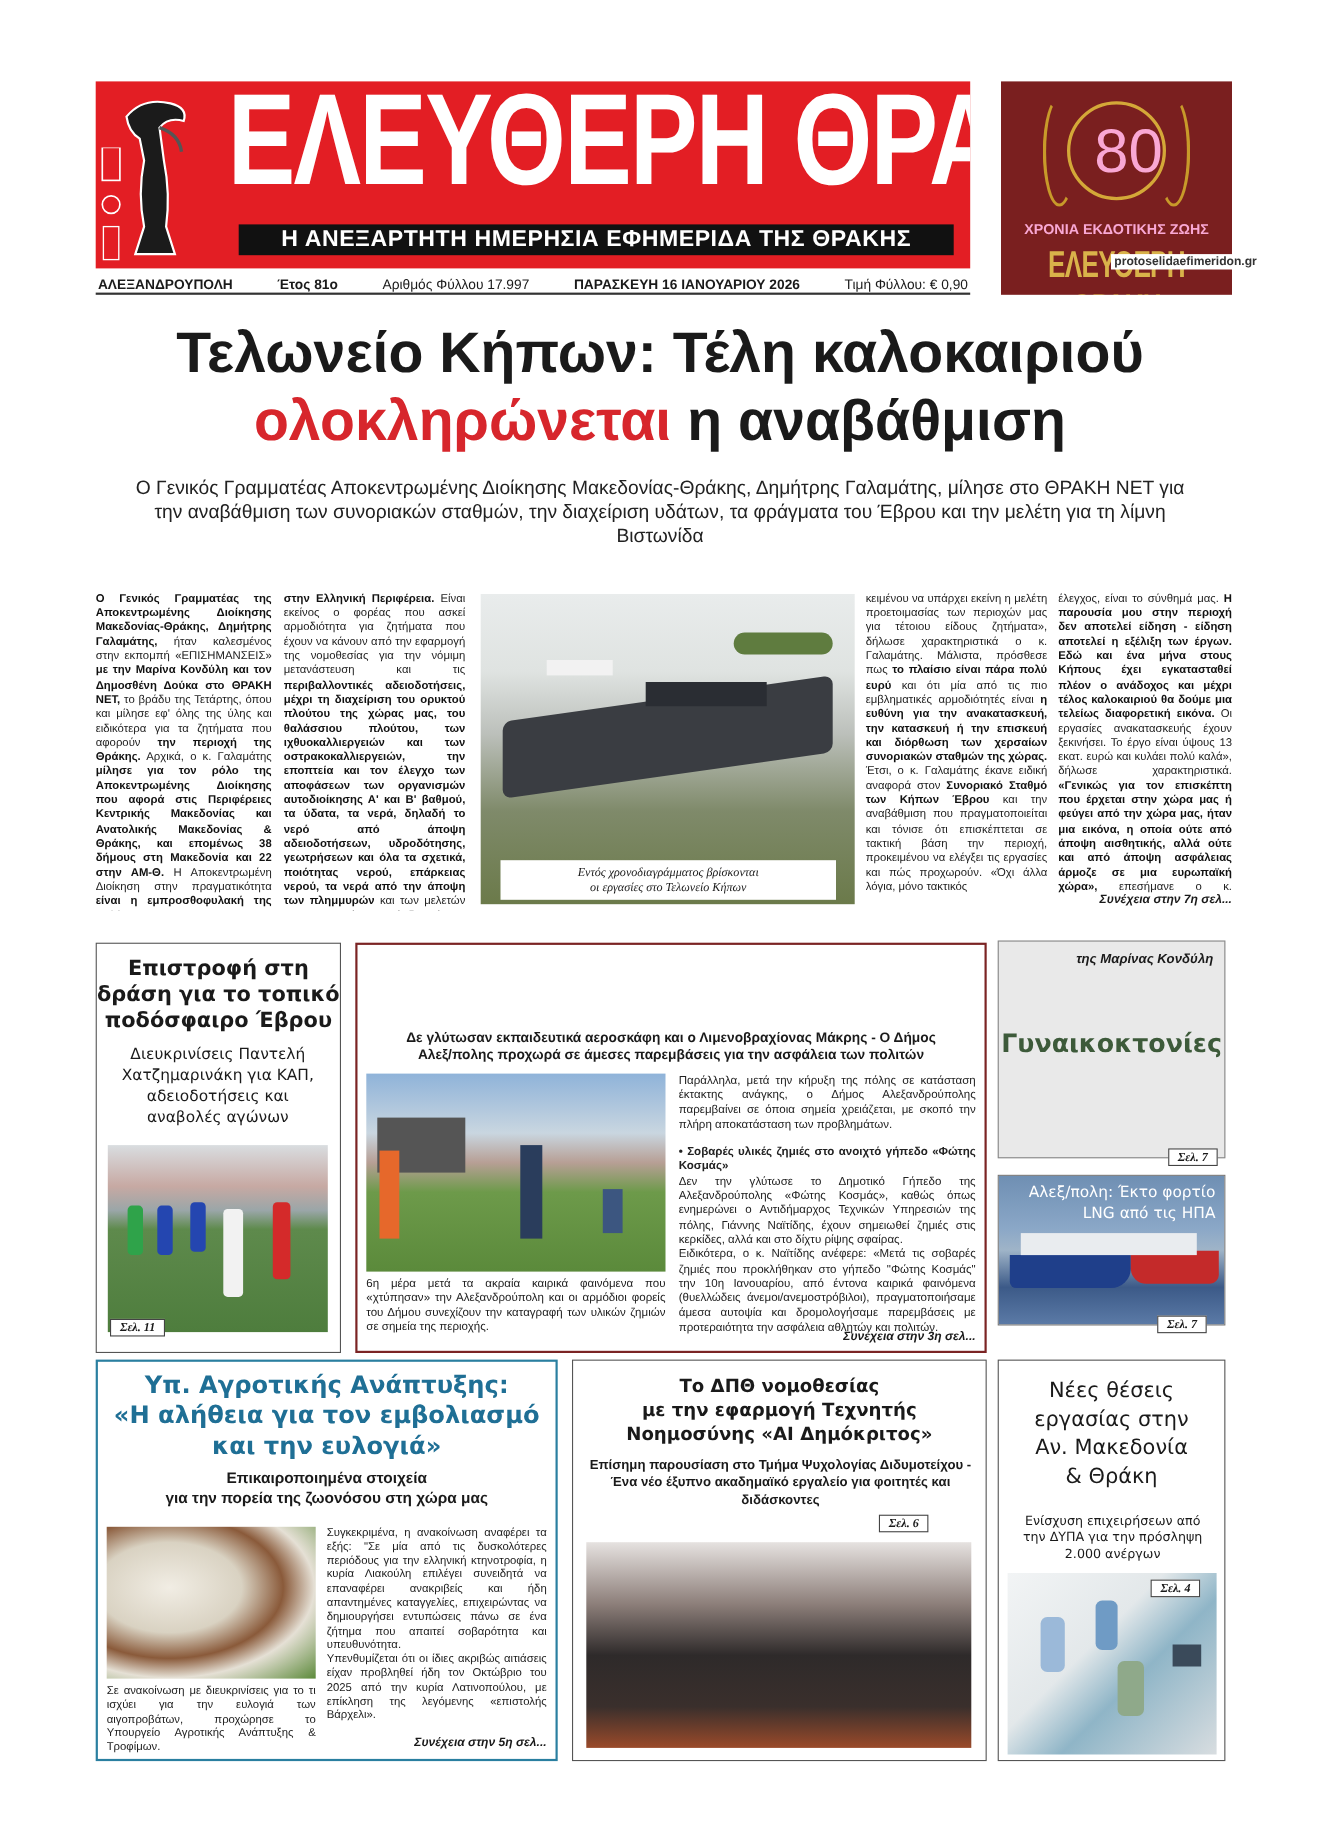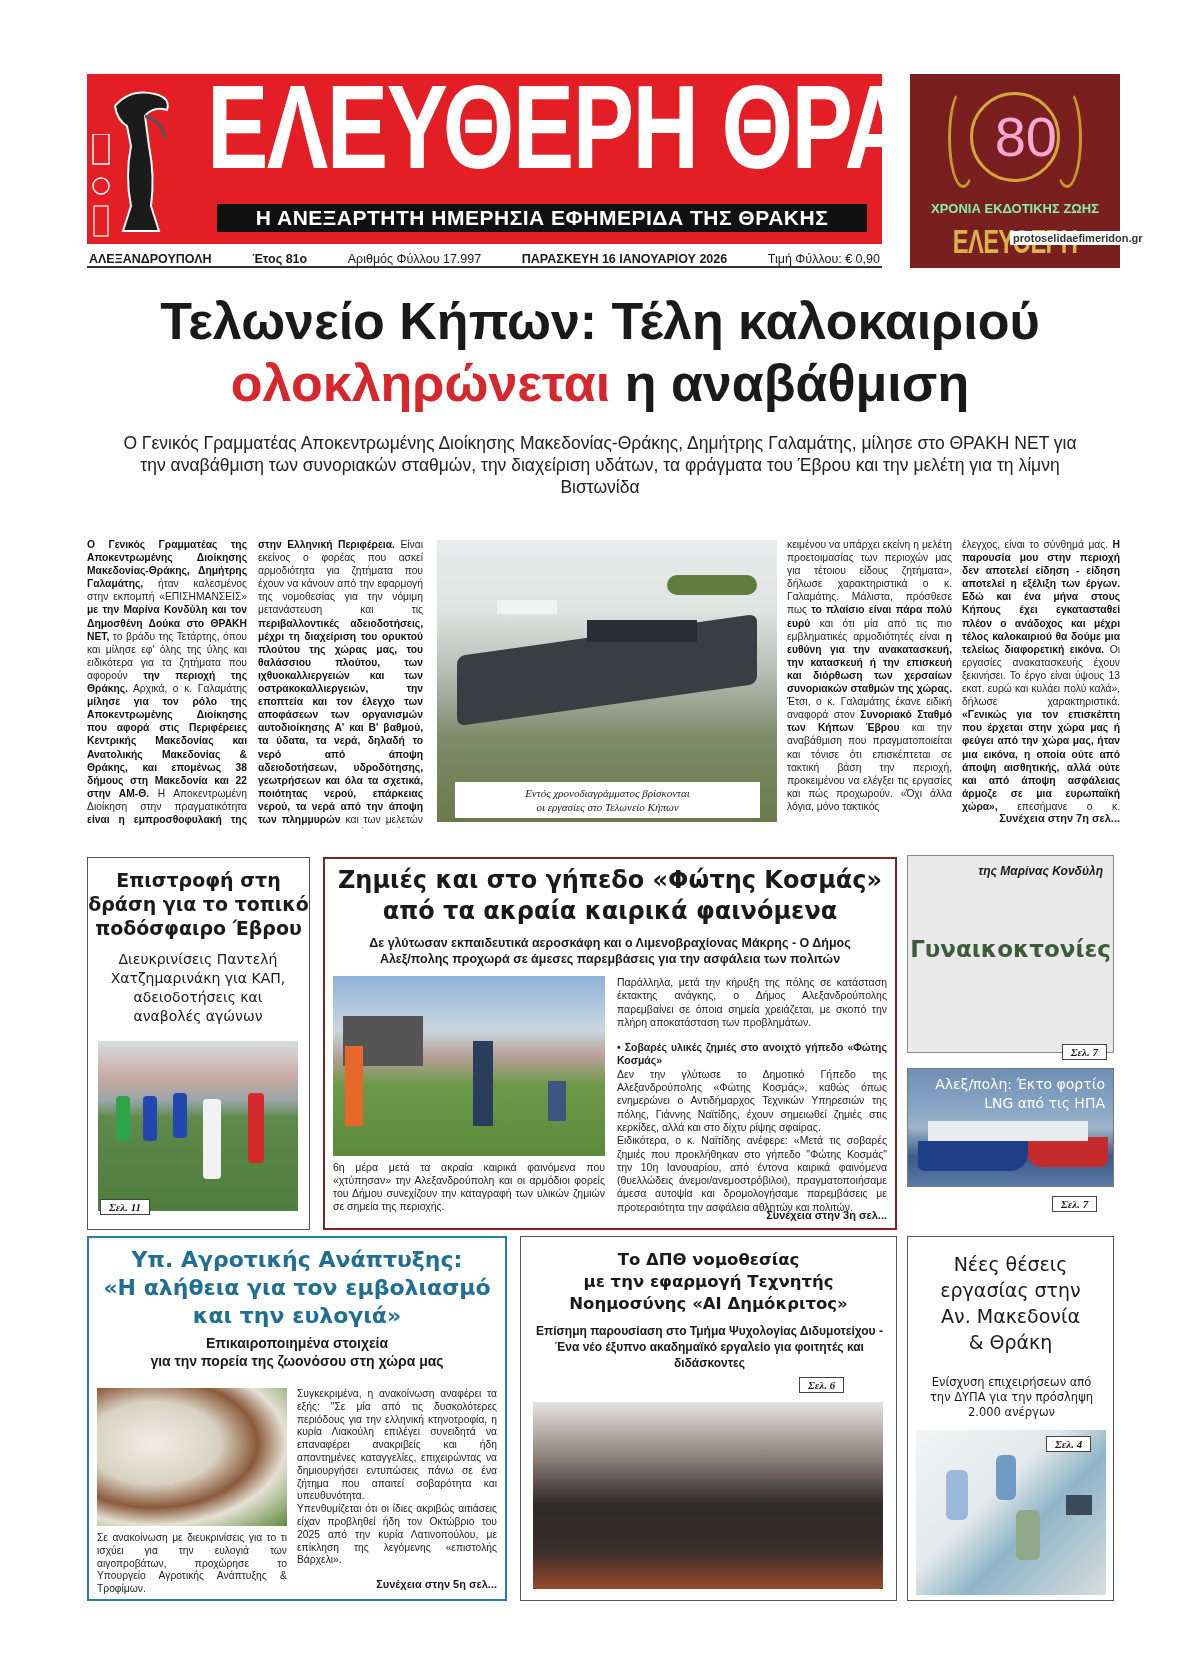--- a/index.html
+++ b/index.html
@@ -8,36 +8,36 @@
   
   .masthead{left:87px;top:74px;width:795px;height:170px;background:#e31e24;overflow:hidden}
   .statue{left:18px;top:12px;width:70px;height:150px}
   .brand-title{left:120px;top:-6px;width:670px;font-family:"Liberation Sans",sans-serif;font-weight:900;font-size:118px;color:#fff;letter-spacing:-2px;line-height:1;transform:scaleX(.78);transform-origin:left top;white-space:nowrap}
   .tagline{left:130px;top:130px;width:650px;height:28px;background:#111;color:#fff;font-weight:bold;font-size:21px;line-height:28px;text-align:center;letter-spacing:.5px}
   .side-logos{left:4px;top:60px;width:20px;height:110px}
   .infobar{left:87px;top:248px;width:795px;height:20px;border-bottom:2px solid #333;font-size:12.5px;display:flex;justify-content:space-between;align-items:flex-end;padding:0 2px}
   .infobar b{font-weight:bold}
   .anniv{left:910px;top:74px;width:210px;height:194px;background:#7a1f1f;overflow:hidden}
   .anniv-num{left:60px;top:18px;width:90px;height:90px;border:3px solid #d4a838;border-radius:50%;color:#f9a8d4;font-family:Liberation Sans, sans-serif;font-size:56px;text-align:right;line-height:84px}
-  .anniv-sub{left:0;top:127px;width:210px;text-align:center;color:#86efac;font-weight:bold;font-size:13px}
+  .anniv-sub{left:0;top:127px;width:210px;text-align:center;color:#f9a8d4;font-weight:bold;font-size:13px}
   .anniv-brand{left:0;top:148px;width:210px;text-align:center;color:#d9b24a;font-weight:900;font-size:34px;transform:scaleX(.7);letter-spacing:-1px}
   .watermark{left:1010px;top:231px;background:#fff;color:#333;font-size:11px;font-weight:bold;padding:1px 3px}
   .laurel{position:absolute;top:14px;width:30px;height:100px;border:3px solid #c89a2a;border-radius:50%}
   
   .headline{left:60px;top:290px;width:1080px;text-align:center;font-weight:bold;font-size:52px;line-height:62px;color:#1a1a1a}
   .headline .red{color:#d7262c}
   .deck{left:110px;top:432px;width:980px;text-align:center;font-size:17.5px;line-height:22px;color:#222}
   
   .col{font-size:10.3px;line-height:13.1px;text-align:justify;color:#222}
   .col b{font-weight:bold;color:#111}
   .lead-photo{left:437px;top:540px;width:340px;height:282px;background:linear-gradient(180deg,#e9ecec 0%,#dfe3e1 25%,#bcc0bb 45%,#7f8a6a 70%,#6b7a4a 100%)}
   .road{left:20px;top:95px;width:300px;height:70px;background:#3a3d42;transform:skewY(-8deg);border-radius:8px}
   .roof{background:#2a2d33}
   .caption-box{left:455px;top:782px;width:305px;height:36px;background:#fff;font-family:"Liberation Serif",serif;font-style:italic;font-size:11px;text-align:center;line-height:14px;padding-top:4px}
-  .cont{font-weight:bold;font-size:11px;text-align:right}
+  .cont{font-style:italic;font-weight:bold;font-size:11px;text-align:right}
   
   .box{border:1.5px solid #555;background:#fff}
   .box-red{border:2px solid #7b2424}
   .box-blue{border:2px solid #2a7fa0}
   .sel{position:absolute;border:1px solid #444;background:#fff;font-family:"Liberation Serif",serif;font-style:italic;font-weight:bold;font-size:11px;padding:1px 8px}
   .h-sans{font-family:"DejaVu Sans",sans-serif}
   .photo{position:absolute;overflow:hidden}
 </style>
 </head>
 <body>
@@ -116,24 +116,20 @@
     <div class="abs" style="left:18px;top:55px;width:14px;height:45px;background:#2fa34a;border-radius:4px"></div>
     <div class="abs" style="left:45px;top:55px;width:14px;height:45px;background:#2446b0;border-radius:4px"></div>
     <div class="abs" style="left:75px;top:52px;width:14px;height:45px;background:#2446b0;border-radius:4px"></div>
     <div class="abs" style="left:105px;top:58px;width:18px;height:80px;background:#f2f2f2;border-radius:4px"></div>
     <div class="abs" style="left:150px;top:52px;width:16px;height:70px;background:#d42a2a;border-radius:4px"></div>
   </div>
   <div class="sel" style="left:12px;top:341px">Σελ. 11</div>
 </div>
 
 <div class="abs box box-red" style="left:323px;top:857px;width:574px;height:373px">
-  <div class="abs h-sans" style="left:0;top:6px;width:100%;text-align:center;font-size:24px;line-height:31px;font-weight:bold">
-    <div>Ζημιές και στο γήπεδο «Φώτης Κοσμάς»</div>
-    <div>από τα ακραία καιρικά φαινόμενα</div>
-  </div>
   <div class="abs" style="left:30px;top:76px;width:510px;text-align:center;font-size:12.5px;line-height:16px;font-weight:bold">Δε γλύτωσαν εκπαιδευτικά αεροσκάφη και ο Λιμενοβραχίονας Μάκρης - Ο Δήμος Αλεξ/πολης προχωρά σε άμεσες παρεμβάσεις για την ασφάλεια των πολιτών</div>
   <div class="photo" style="left:8px;top:117px;width:272px;height:180px;background:linear-gradient(180deg,#8fb3d9 0%,#c9d6e0 30%,#b79f95 45%,#6d9a4a 60%,#5b8a3b 100%)">
     <div class="abs" style="left:10px;top:40px;width:80px;height:50px;background:#555"></div>
     <div class="abs" style="left:12px;top:70px;width:18px;height:80px;background:#e6682b"></div>
     <div class="abs" style="left:140px;top:65px;width:20px;height:85px;background:#2a3d5c"></div>
     <div class="abs" style="left:215px;top:105px;width:18px;height:40px;background:#3c5680"></div>
   </div>
   <div class="abs col" style="left:8px;top:302px;width:272px;font-size:10.5px;line-height:13px">6η μέρα μετά τα ακραία καιρικά φαινόμενα που «χτύπησαν» την Αλεξανδρούπολη και οι αρμόδιοι φορείς του Δήμου συνεχίζουν την καταγραφή των υλικών ζημιών σε σημεία της περιοχής.</div>
   <div class="abs col" style="left:292px;top:117px;width:270px;font-size:10.5px;line-height:13.3px">
     <p style="margin-bottom:12px">Παράλληλα, μετά την κήρυξη της πόλης σε κατάσταση έκτακτης ανάγκης, ο Δήμος Αλεξανδρούπολης παρεμβαίνει σε όποια σημεία χρειάζεται, με σκοπό την πλήρη αποκατάσταση των προβλημάτων.</p>
@@ -143,21 +139,21 @@
   </div>
   <div class="abs cont" style="left:292px;top:350px;width:270px">Συνέχεια στην 3η σελ...</div>
 </div>
 
 <div class="abs" style="left:907px;top:855px;width:207px;height:198px;background:#e9e9e9;border:1.5px solid #888">
   <div class="abs" style="right:10px;top:8px;font-style:italic;font-weight:bold;font-size:12px">της Μαρίνας Κονδύλη</div>
   <div class="abs h-sans" style="left:0;top:80px;width:100%;text-align:center;font-size:23px;font-weight:bold;color:#3d5a3a">Γυναικοκτονίες</div>
   <div class="sel" style="right:6px;top:188px">Σελ. 7</div>
 </div>
 
-<div class="abs photo" style="left:907px;top:1068px;width:207px;height:119px;background:linear-gradient(180deg,#6f8fb3 0%,#8aa7c7 35%,#9fb4c8 50%,#3c5a88 75%,#5b7aa6 100%);border:1px solid #777">
+<div class="abs photo" style="left:907px;top:1068px;width:207px;height:137px;background:linear-gradient(180deg,#6f8fb3 0%,#8aa7c7 35%,#9fb4c8 50%,#3c5a88 75%,#5b7aa6 100%);border:1px solid #777">
   <div class="abs h-sans" style="right:8px;top:6px;text-align:right;color:#fff;font-size:14px;line-height:19px">
     <div>Αλεξ/πολη: Έκτο φορτίο</div>
     <div>LNG από τις ΗΠΑ</div>
   </div>
   <div class="abs" style="left:10px;top:72px;width:110px;height:30px;background:#1f3f8a;border-radius:0 0 18px 6px"></div>
   <div class="abs" style="left:120px;top:68px;width:80px;height:30px;background:#c42a2a;border-radius:0 0 8px 14px"></div>
   <div class="abs" style="left:20px;top:52px;width:160px;height:20px;background:#e9ecef"></div>
 </div>
 <div class="sel" style="left:1052px;top:1196px">Σελ. 7</div>
 

